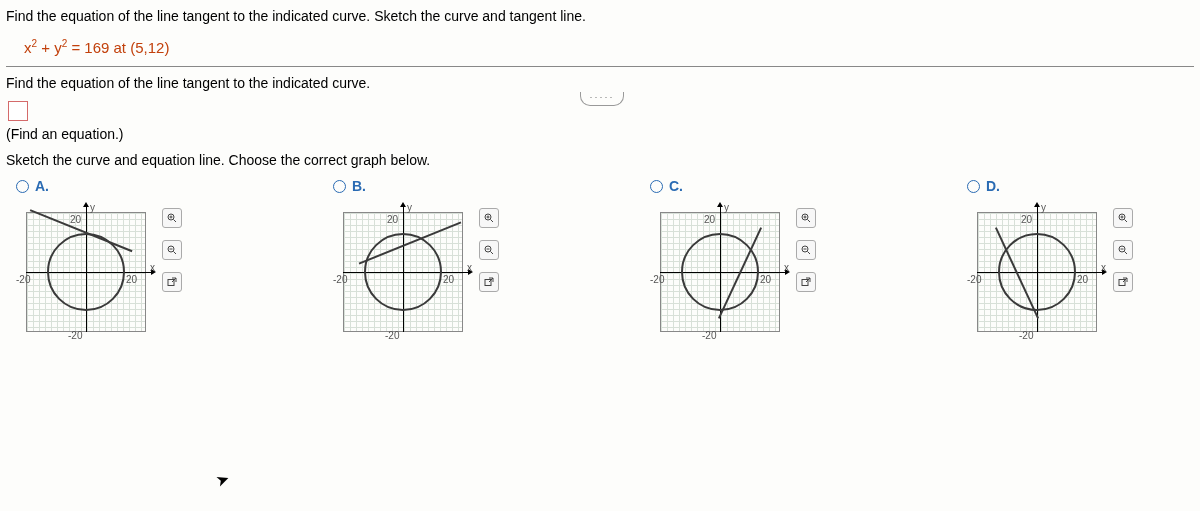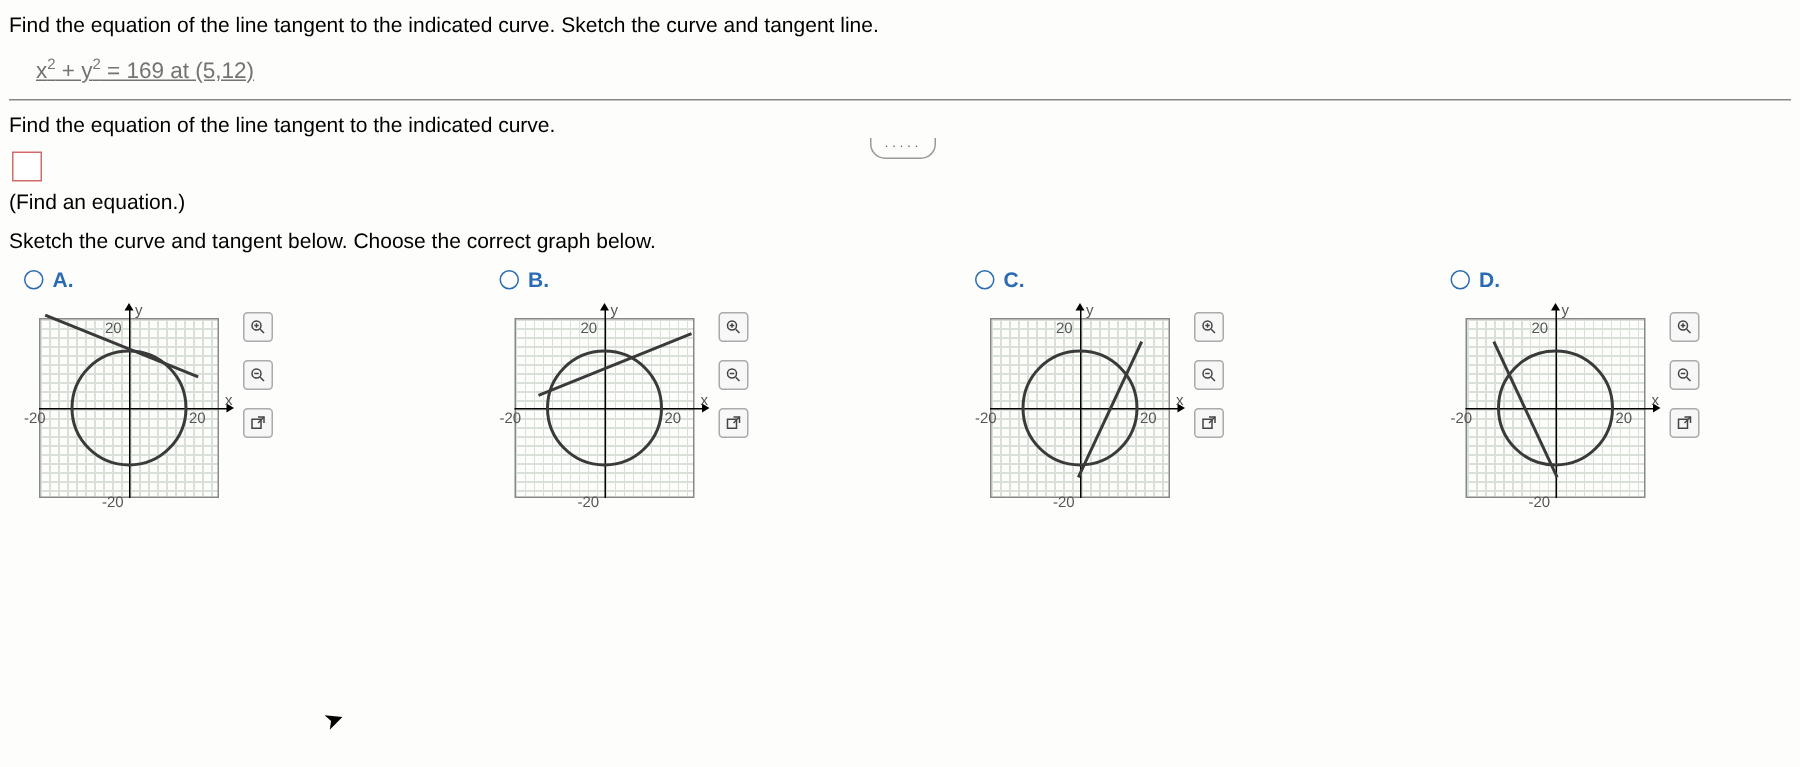--- a/index.html
+++ b/index.html
@@ -16,22 +16,21 @@
     .content {
       padding: 8px 6px;
     }
     .question-text {
       color: #000;
       margin-bottom: 10px;
     }
     .equation-row {
       padding: 4px 0 10px 18px;
       font-size: 15px;
-      color: #737373;
-      text-decoration: underline;
+      color: #c2410c;
     }
     .equation-row sup {
       font-size: 10px;
       vertical-align: super;
     }
     hr.sep {
       border: none;
       border-top: 1px solid #888;
       margin: 0 0 8px 0;
     }
@@ -196,21 +195,21 @@
 
   <hr class="sep">
   <div class="dotted-pill">·····</div>
 
   <div class="prompt">Find the equation of the line tangent to the indicated curve.</div>
 
   <div class="answer-box"></div>
 
   <div class="hint">(Find an equation.)</div>
 
-  <div class="prompt">Sketch the curve and tangent below. Choose the correct graph below.</div>
+  <div class="prompt">Sketch the curve and equation line. Choose the correct graph below.</div>
 
   <div class="choices">
 
     <div class="choice">
       <div class="choice-header">
         <span class="radio"></span>
         <span class="choice-label">A.</span>
       </div>
       <div class="graph-area">
         <div class="graph-box">

